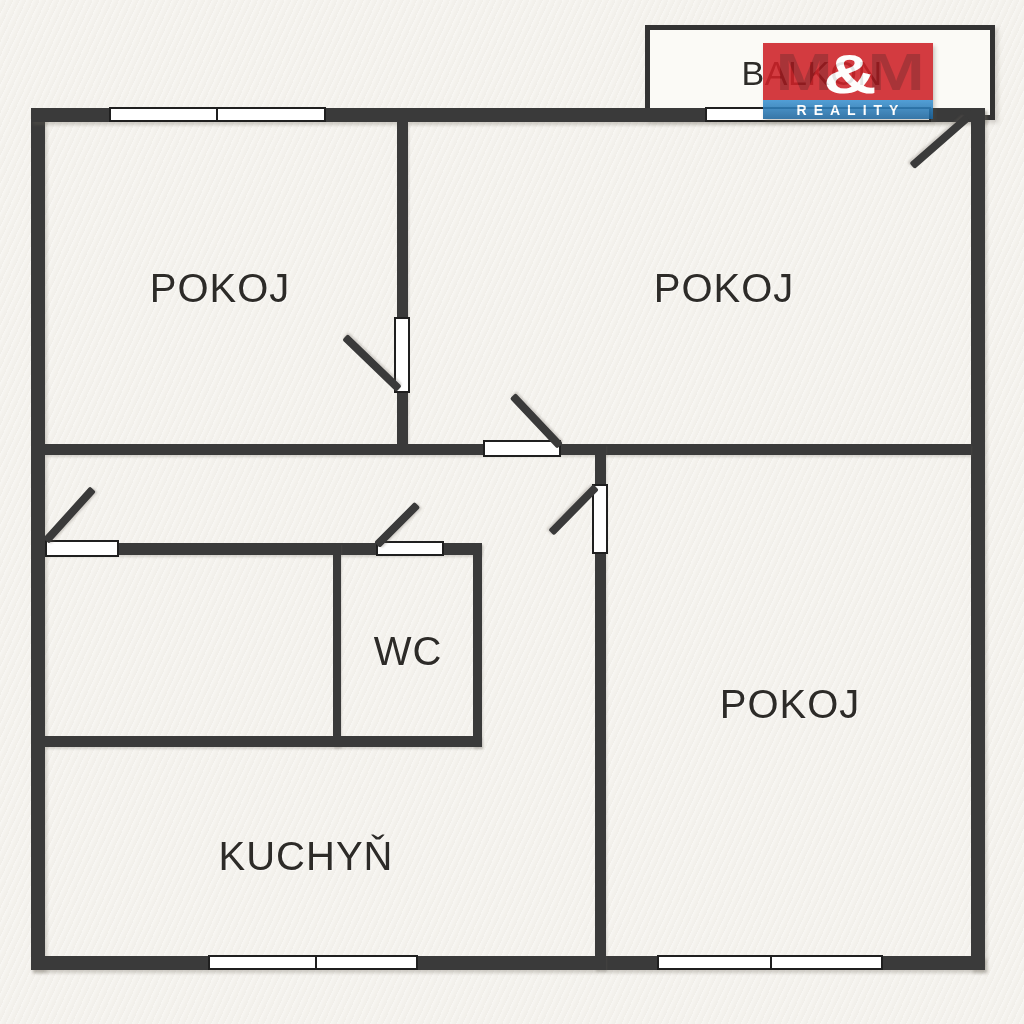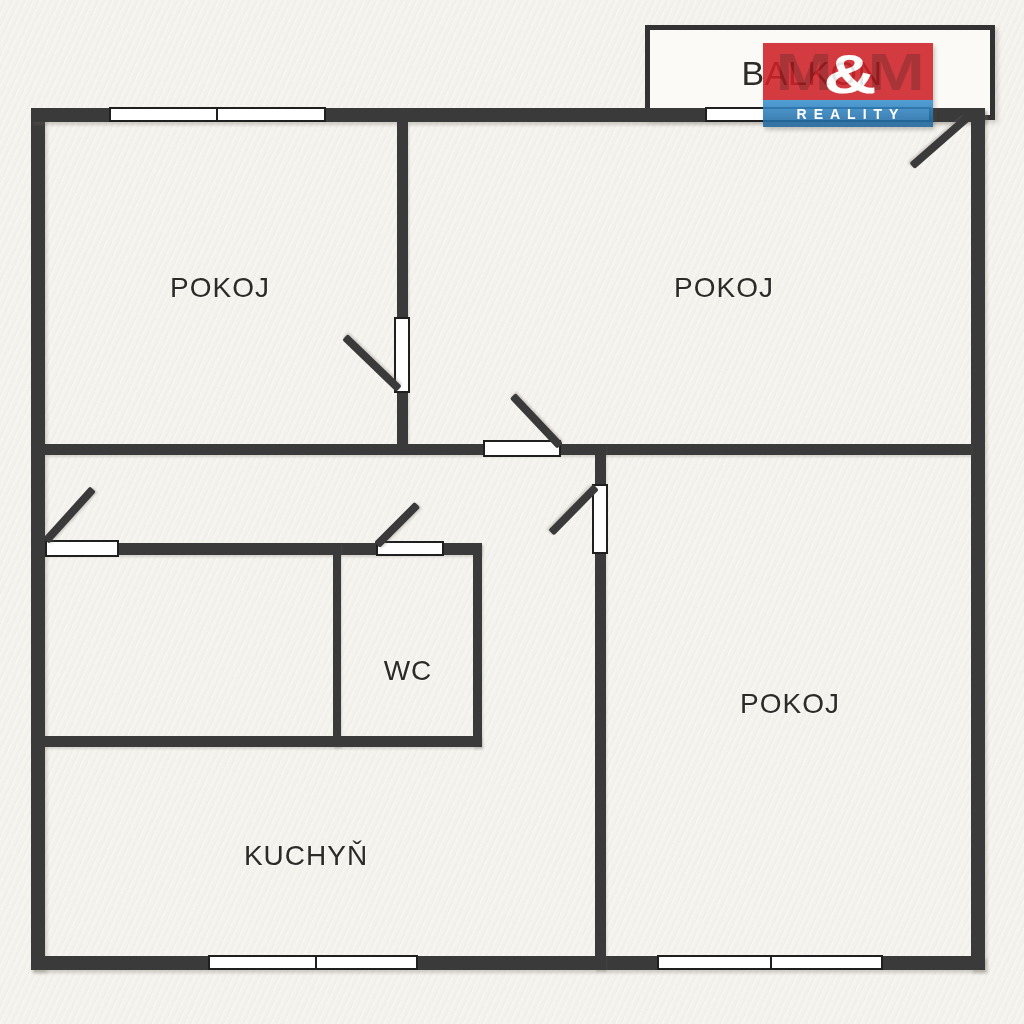--- a/index.html
+++ b/index.html
@@ -51,21 +51,21 @@
   .swing{
     position:absolute;height:8px;border-radius:2px;
     background:var(--wall,#3a3a3a);
     transform-origin:0 50%;
     box-shadow:1px 2px 2px rgba(110,105,95,0.25);
     z-index:7;
   }
   .room-label{
     position:absolute;
     transform:translate(-50%,-50%);
-    font-size:28px;letter-spacing:1px;
+    font-size:40px;letter-spacing:1px;
     color:var(--text,#2d2b28);
     white-space:nowrap;
     z-index:8;
     text-shadow:1px 1px 0 rgba(255,255,255,0.5);
   }
   .balkon-label{font-size:34px;letter-spacing:0.5px;z-index:8;}
   .logo{
     position:absolute;left:763px;top:43px;width:170px;
     opacity:0.88;z-index:9;
     box-shadow:2px 3px 4px rgba(90,85,75,0.35);
@@ -80,21 +80,21 @@
     color:var(--logo-red-dark,#9d191e);
     transform:scaleX(1.32);letter-spacing:-3px;
     display:flex;align-items:center;
   }
   .logo-top .amp{
     color:var(--logo-white,#ffffff);
     font-size:56px;font-weight:900;
     margin:0 -4px;position:relative;top:2px;
   }
   .logo-bottom{
-    height:27px;
+    height:19px;
     background:linear-gradient(180deg,var(--logo-blue,#3b93d2) 0%,var(--logo-blue-dark,#1c649c) 100%);
     color:var(--logo-white,#ffffff);
     font-weight:700;font-size:14px;letter-spacing:7px;
     display:flex;align-items:center;justify-content:center;
     padding-left:6px;
   }
 </style>
 </head>
 <body>
 
@@ -135,21 +135,21 @@
   <div class="swing" style="left:967px;top:114px;width:73px;transform:rotate(138.9deg);"></div>
   <div class="swing" style="left:399px;top:385px;width:75px;transform:rotate(-136.1deg);"></div>
   <div class="swing" style="left:560px;top:442px;width:69px;transform:rotate(-133.3deg);"></div>
   <div class="swing" style="left:596px;top:483px;width:64px;transform:rotate(134.4deg);"></div>
   <div class="swing" style="left:46px;top:537px;width:70px;transform:rotate(-47.9deg);"></div>
   <div class="swing" style="left:377px;top:541px;width:57px;transform:rotate(-45deg);"></div>
 
   <div class="room-label" style="left:220px;top:288px;">POKOJ</div>
   <div class="room-label" style="left:724px;top:288px;">POKOJ</div>
   <div class="room-label" style="left:790px;top:704px;">POKOJ</div>
-  <div class="room-label" style="left:408px;top:651px;margin-top:20px;">WC</div>
+  <div class="room-label" style="left:408px;top:651px;">WC</div>
   <div class="room-label balkon-label" style="left:812px;top:73px;">BALKON</div>
   <div class="room-label" style="left:306px;top:856px;">KUCHYŇ</div>
 
   <div class="logo">
     <div class="logo-top">
       <span class="mm">
           <span>M</span>
           <span class="amp">&amp;</span>
           <span>M</span>
         </span>

